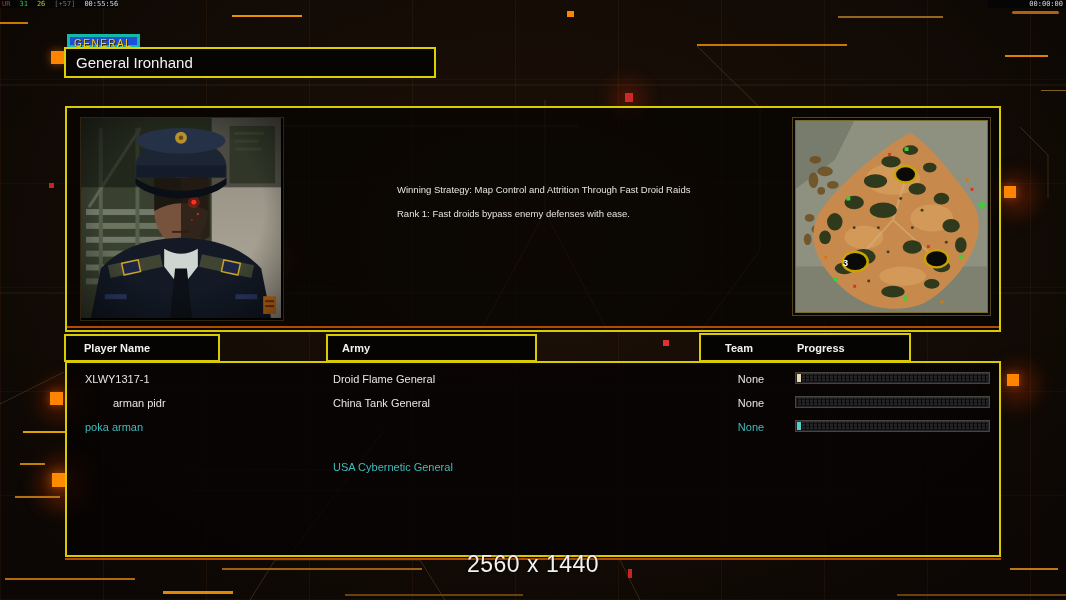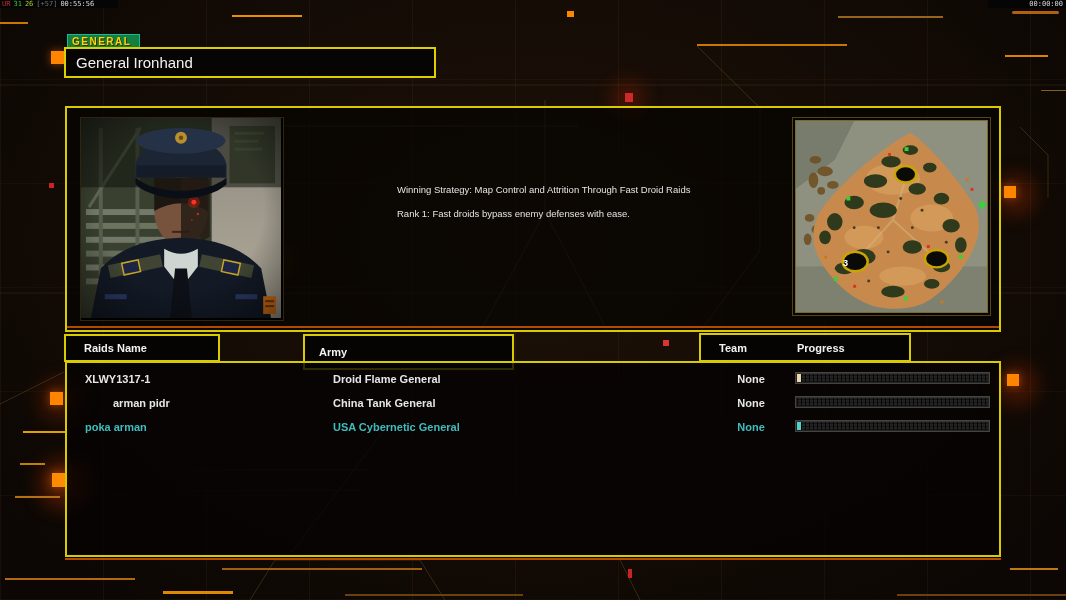--- a/index.html
+++ b/index.html
@@ -14,28 +14,28 @@
     pointer-events:none;}
   .abs{position:absolute;}
   .sq{position:absolute;}
   .ln{position:absolute;}
   .glow{position:absolute;border-radius:50%;filter:blur(9px);}
 
   
   .topstrip{position:absolute;top:0;height:8px;background:#050505;}
   .hud-left{position:absolute;left:2px;top:0;font-family:"DejaVu Sans Mono",monospace;
     font-size:7px;line-height:8px;letter-spacing:0;white-space:nowrap;}
-  .hud-left span{margin-right:3px;}
+  .hud-left span{margin-right:9px;}
   .hud-right{position:absolute;right:3px;top:0;font-family:"DejaVu Sans Mono",monospace;
     font-size:7px;line-height:8px;color:#d8d8d8;}
 
   
   .gen-tab{position:absolute;left:67px;top:34px;width:73px;height:14px;
-    background:#15803d;border:1px solid #14b8a6;color:#ffd40a;
-    font-size:10px;font-weight:bold;letter-spacing:1.5px;line-height:13px;
+    background:#1d4ed8;border:3px solid #14b8a6;color:#ffd40a;
+    font-size:10px;font-weight:normal;letter-spacing:1.5px;line-height:13px;
     padding-left:4px;box-sizing:border-box;text-shadow:1px 1px 0 #3a2c00;}
   .name-box{position:absolute;left:64px;top:47px;width:372px;height:31px;
     background:#070503;border:2px solid #ddd000;box-sizing:border-box;}
   .name-box input{width:100%;height:100%;background:transparent;border:none;outline:none;
     color:#f2f2f2;font-size:15px;padding:0 0 0 10px;font-family:"Liberation Sans",sans-serif;}
 
   
   .panel{position:absolute;border:2px solid #d8cb00;background:rgba(6,4,2,0.72);box-sizing:border-box;}
   #main-panel{left:65px;top:106px;width:936px;height:226px;}
   #main-panel .accent{position:absolute;left:0;right:0;bottom:2px;height:2px;background:#b34a00;}
@@ -54,21 +54,21 @@
     font-size:9.5px;line-height:11.5px;}
   .strategy p{margin:12px 0 11px 0;}
 
   
   .hdr-box{position:absolute;border:2px solid #d8cb00;background:#060402;box-sizing:border-box;
     color:#f2f2f2;font-size:11px;font-weight:bold;}
   .hdr-box .hlab{position:absolute;top:50%;transform:translateY(-50%);white-space:nowrap;}
 
   
   .row{position:absolute;left:0;width:932px;height:24px;font-size:11px;color:#e6e6e6;}
-  .row .cell{position:absolute;top:50%;transform:translateY(-50%);white-space:nowrap;font-weight:bold;}
+  .row .cell{position:absolute;top:50%;transform:translateY(-50%);white-space:nowrap;}
   .c-player{left:18px;}
   .c-army{left:266px;}
   .c-team{left:654px;width:60px;text-align:center;}
   .pbar{position:absolute;left:728px;top:5px;width:195px;height:12px;
     background:#232326;border:1px solid #45453e;box-sizing:border-box;
     box-shadow:inset 0 1px 0 rgba(255,255,255,0.07);}
   .pbar::after{content:"";position:absolute;inset:1px;
     background:repeating-linear-gradient(90deg, rgba(0,0,0,0.75) 0 1px, transparent 1px 4px),
                repeating-linear-gradient(0deg, rgba(0,0,0,0.4) 0 1px, transparent 1px 3px);}
   .pbar .tick{position:absolute;left:1px;top:1px;bottom:1px;width:4px;z-index:2;}
@@ -312,27 +312,27 @@
       </g>
       <g fill="#d07818">
         <rect x="175" y="59" width="3" height="3"></rect>
           <rect x="29" y="139" width="3" height="3"></rect>
         <rect x="149" y="185" width="3" height="3"></rect>
       </g>
     </svg>
   </div>
 
   <div class="hdr-box" style="left:64px;top:334px;width:156px;height:28px;">
-    <span class="hlab" style="left:18px;">Raids Name</span>
-  </div>
-  <div class="hdr-box" style="left:303px;top:334px;width:211px;height:36px;">
+    <span class="hlab" style="left:18px;">Player Name</span>
+  </div>
+  <div class="hdr-box" style="left:326px;top:334px;width:211px;height:28px;">
     <span class="hlab" style="left:14px;">Army</span>
   </div>
   <div class="hdr-box" style="left:699px;top:333px;width:212px;height:29px;">
-    <span class="hlab" style="left:18px;">Team</span>
+    <span class="hlab" style="left:24px;">Team</span>
     <span class="hlab" style="left:96px;">Progress</span>
   </div>
 
   <div class="panel" id="roster-panel">
     <div class="row" style="top:4px;">
       <span class="cell c-player" style="color: rgb(230, 230, 230);">XLWY1317-1</span>
       <span class="cell c-army" style="color: rgb(230, 230, 230);">Droid Flame General</span>
       <span class="cell c-team" style="color: rgb(230, 230, 230);">None</span>
       <span class="pbar">
           <span class="tick" style="background-color: rgb(234, 217, 176);"></span>
@@ -341,23 +341,24 @@
     <div class="row" style="top:28px;">
       <span class="cell c-player" style="color: rgb(230, 230, 230); margin-left: 28px;">arman pidr</span>
       <span class="cell c-army" style="color: rgb(230, 230, 230);">China Tank General</span>
       <span class="cell c-team" style="color: rgb(230, 230, 230);">None</span>
       <span class="pbar">
           <span class="tick"></span>
         </span>
     </div>
     <div class="row" style="top:52px;">
       <span class="cell c-player" style="color: rgb(63, 189, 189);">poka arman</span>
-      <span class="cell c-army" style="color: rgb(63, 189, 189);">USA Cybernetic General</span>
+      <span class="cell c-army" style="color: rgb(63, 189, 189); margin-top: 40px;">USA Cybernetic General</span>
       <span class="cell c-team" style="color: rgb(63, 189, 189);">None</span>
       <span class="pbar">
           <span class="tick" style="background-color: rgb(85, 207, 201);"></span>
         </span>
     </div>
   </div>
   <div class="accent-below"></div>
 
+  <div class="resolution">2560 x 1440</div>
 
 </div>
 
 </body></html>

